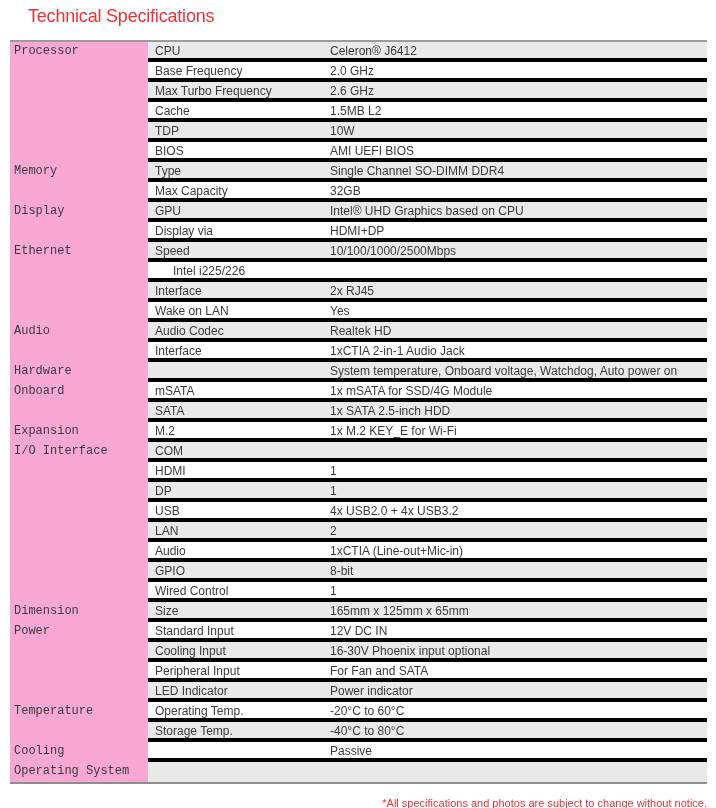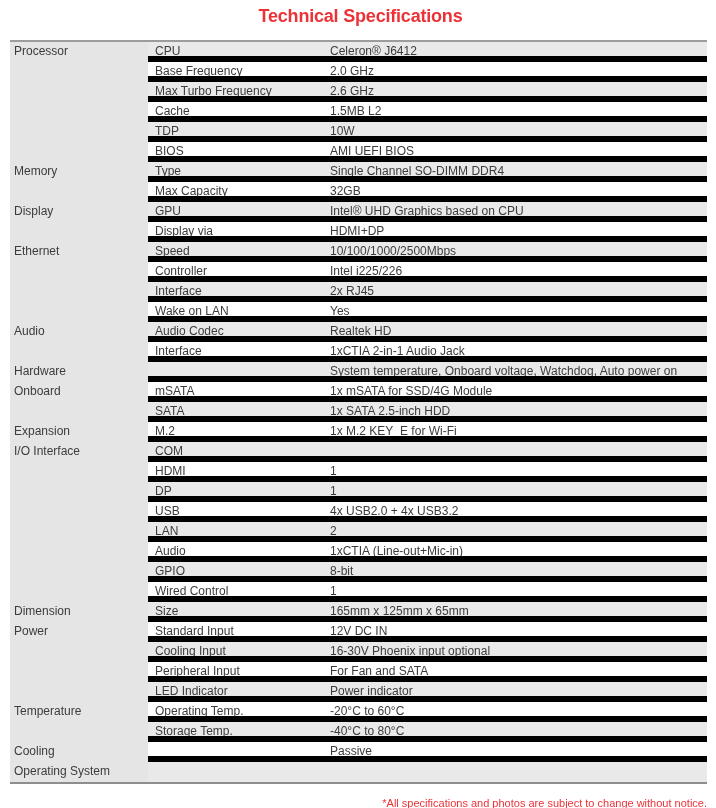--- a/index.html
+++ b/index.html
@@ -13,49 +13,49 @@
     color: #3c3c3c;
     -webkit-font-smoothing: antialiased;
   }
   .page {
     width: 716px;
     padding: 3px 9px 0 10px;
   }
   .title {
     color: #ed3237;
     font-size: 18px;
-    font-weight: bold;
+    font-weight: normal;
     letter-spacing: -0.2px;
-    margin: 2px 0 13px 4px;
+    margin: 2px 0 13px 18px;
     line-height: 22px;
-    text-align: center;
   }
   .spec-table {
     border-top: 2px solid #9c9c9c;
     border-bottom: 2px solid #8e8e8e;
   }
   .row {
     display: flex;
     height: 20px;
     font-size: 12px;
     line-height: 19px;
     white-space: nowrap;
   }
   .cell.cat {
     width: 138px;
     flex: 0 0 138px;
-    background: #e5e5e5;
+    background: #f9a8d4;
     padding-left: 4px;
     overflow: hidden;
+    font-family: Liberation Mono, monospace;
   }
   .band {
     flex: 1;
     display: flex;
     background: #ffffff;
-    border-bottom: 6px solid #000000;
+    border-bottom: 4px solid #000000;
   }
   .row.shaded .band {
     background: #e9e9e9;
   }
   .row:last-child .band {
     border-bottom: none;
     flex-direction: column;
   }
   .cell.attr {
     width: 157px;
@@ -155,21 +155,20 @@
       <div class="row shaded">
         <div class="cell cat">Ethernet</div>
         <div class="band">
           <div class="cell attr">Speed</div>
           <div class="cell val">10/100/1000/2500Mbps</div>
         </div>
       </div>
       <div class="row">
         <div class="cell cat"></div>
         <div class="band">
-          <div class="cell attr">Controller</div>
           <div class="cell val">Intel i225/226</div>
         </div>
       </div>
       <div class="row shaded">
         <div class="cell cat"></div>
         <div class="band">
           <div class="cell attr">Interface</div>
           <div class="cell val">2x RJ45</div>
         </div>
       </div>

